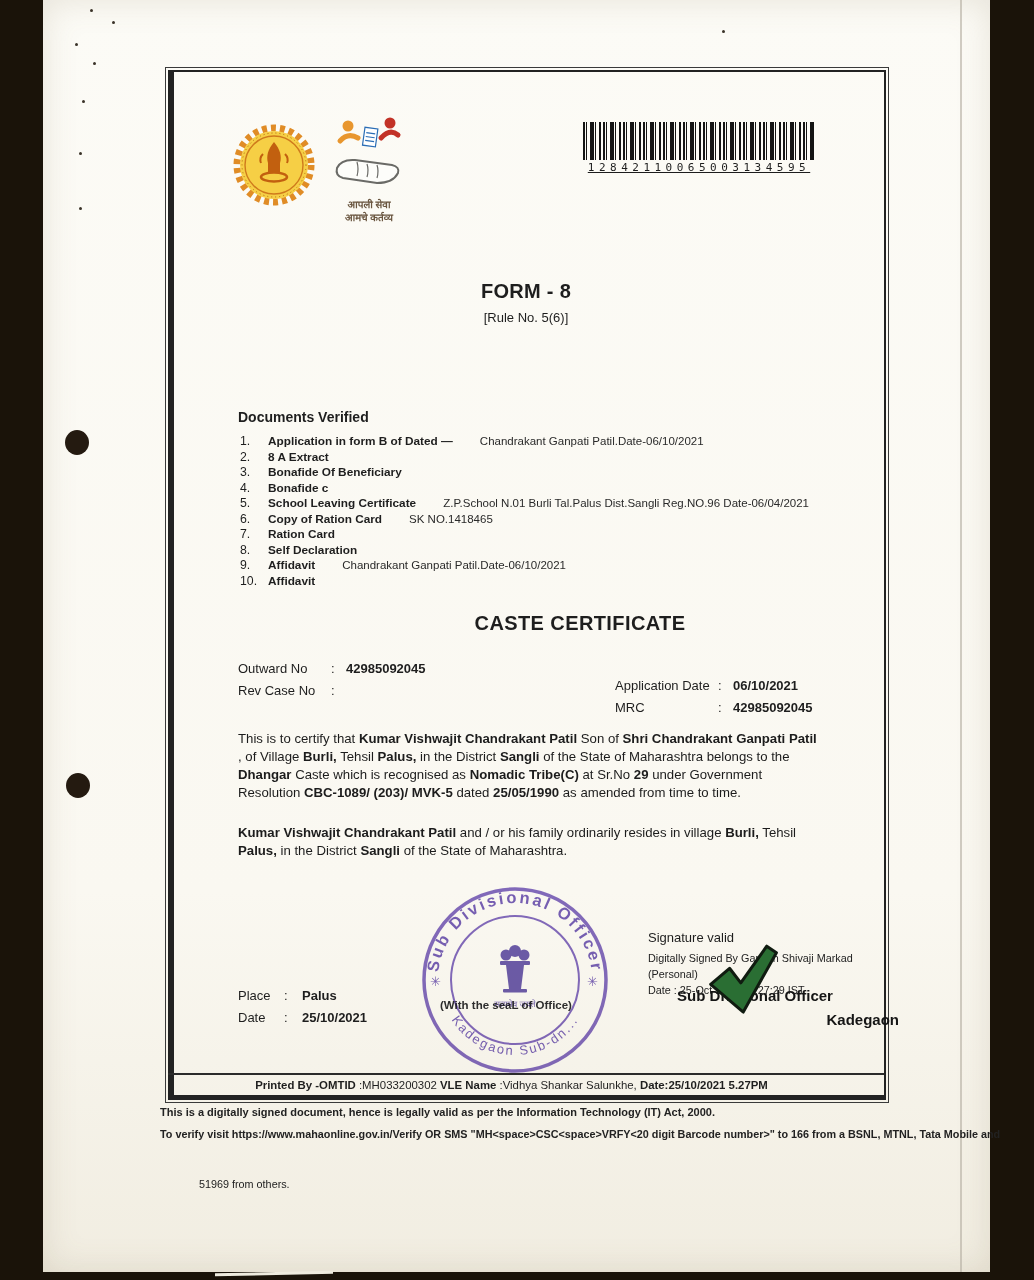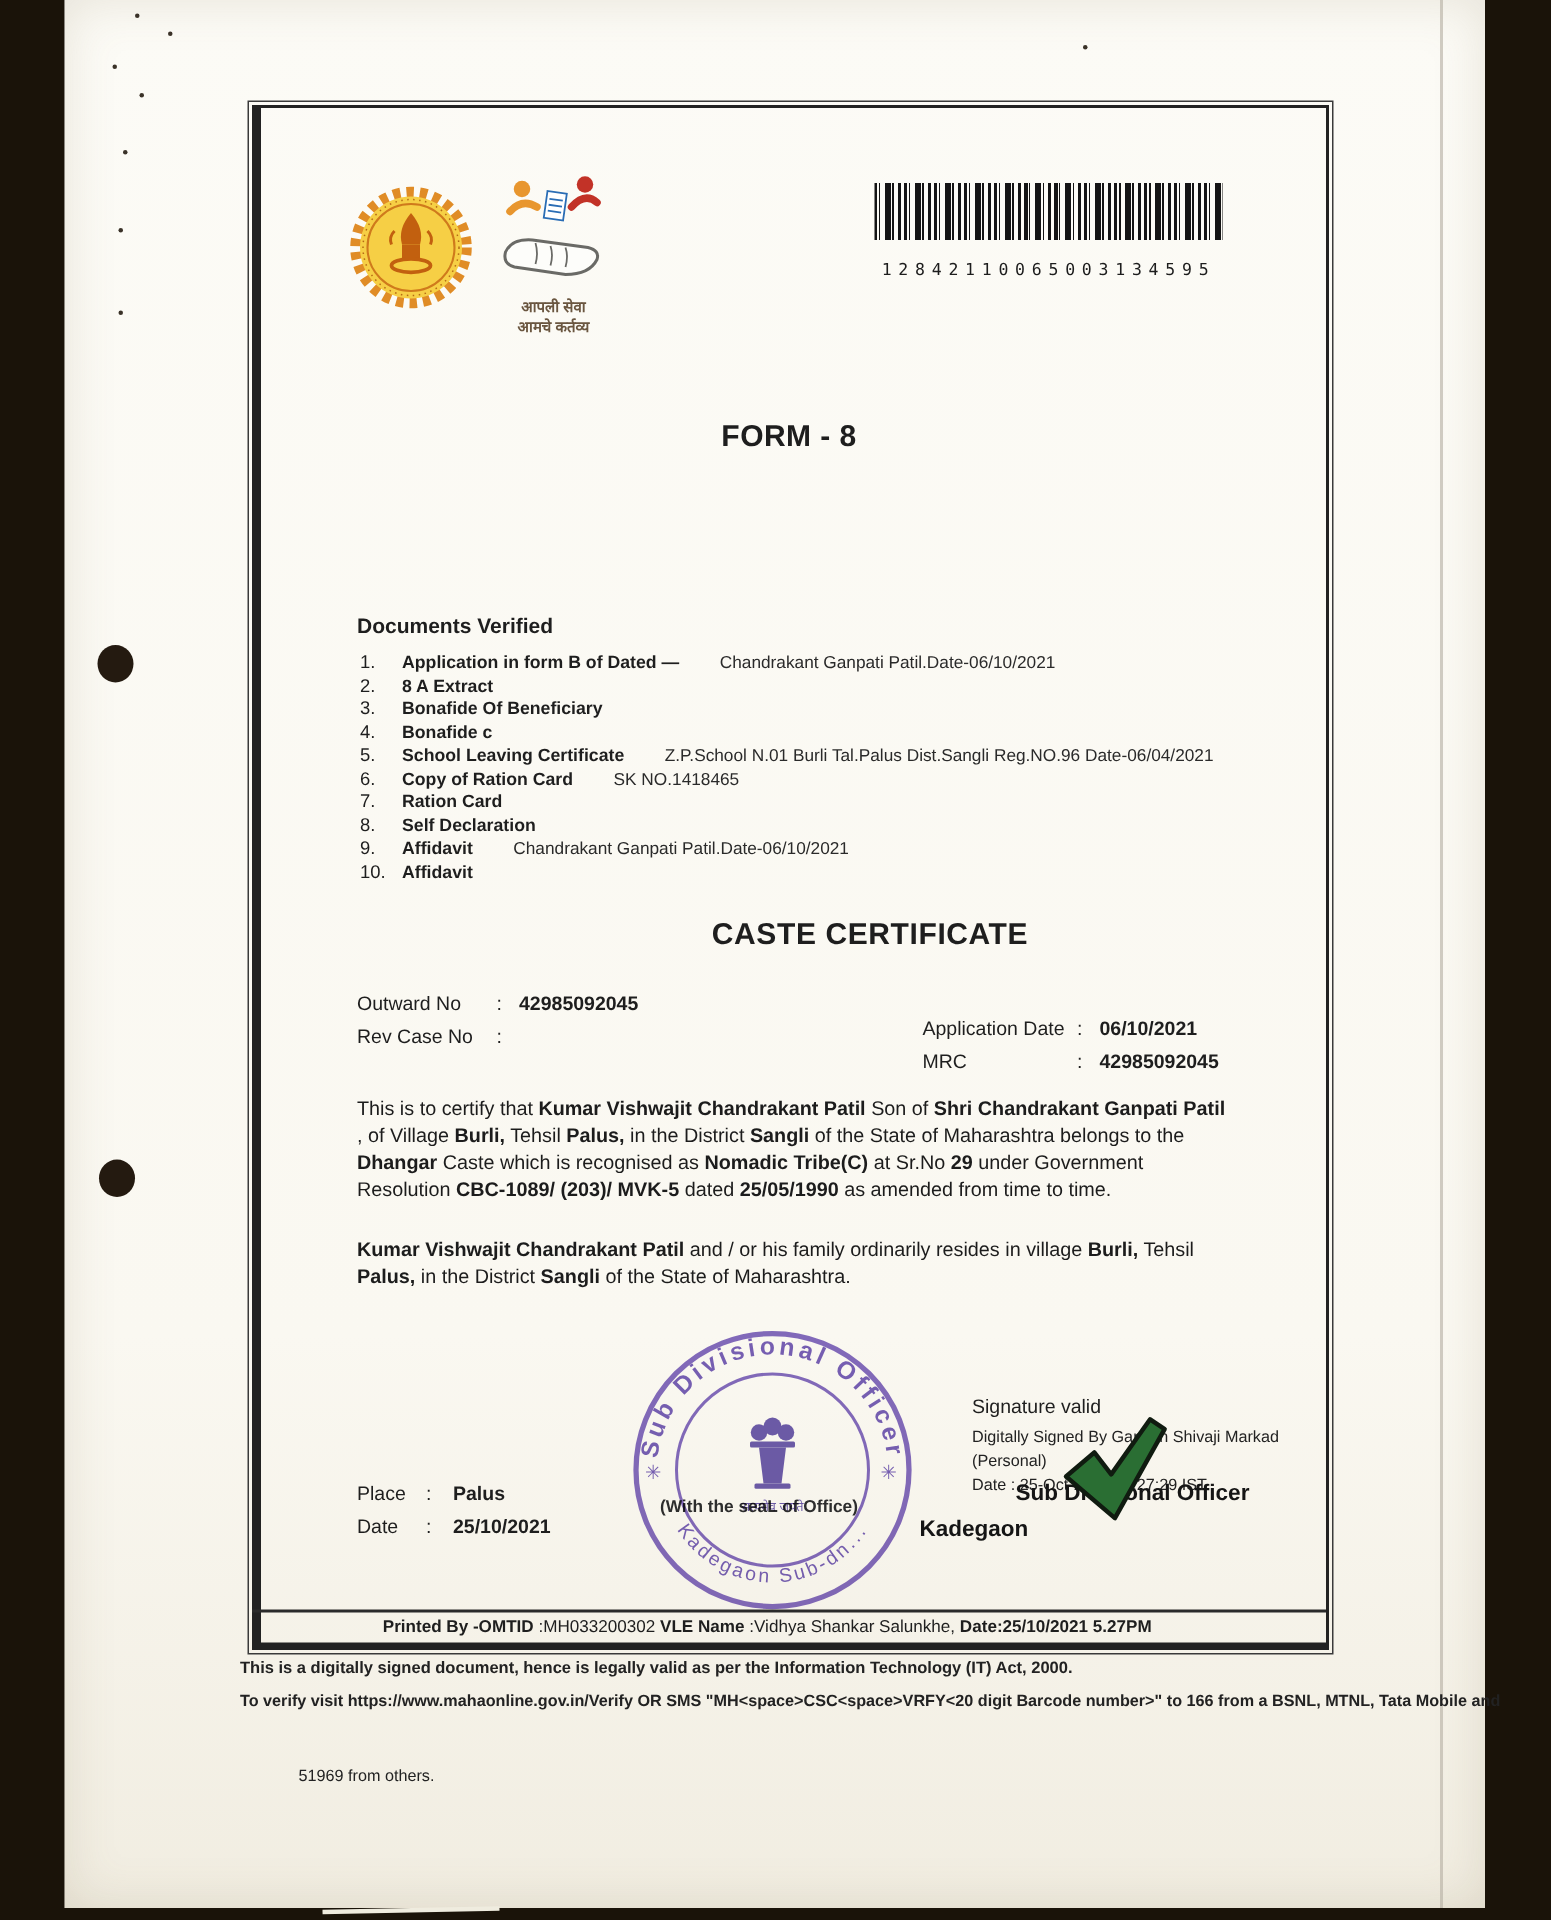--- a/index.html
+++ b/index.html
@@ -19,22 +19,22 @@
 
   .seal-logo{left:190px;top:116px;}
   .aaple-logo{left:286px;top:116px;width:80px;text-align:center;}
   .aaple-caption{margin-top:3px;font-size:10px;font-weight:600;color:#6a5640;line-height:12.5px;}
 
   .barcode{left:540px;top:122px;width:232px;}
   .bars{height:38px;background:repeating-linear-gradient(90deg,
         #141414 0 2px,#fcfbf6 2px 3px,#141414 3px 4px,#fcfbf6 4px 7px,
         #141414 7px 11px,#fcfbf6 11px 12px,#141414 12px 13px,#fcfbf6 13px 16px,
         #141414 16px 18px,#fcfbf6 18px 20px);}
-  .digits{margin-top:13px;text-align:center;font-family:"DejaVu Sans Mono",monospace;
-          font-size:11px;letter-spacing:4.5px;color:#1d1d1d;white-space:nowrap;}
+  .digits{margin-top:1px;text-align:center;font-family:"DejaVu Sans Mono",monospace;
+          font-size:11px;letter-spacing:4.5px;color:#1d1d1d;white-space:nowrap;text-decoration:underline;}
 
   .form-title{left:125px;top:280px;width:716px;text-align:center;font-size:20px;font-weight:bold;letter-spacing:.3px;}
   .rule-no{left:125px;top:310px;width:716px;text-align:center;font-size:13px;}
   .form-desc{left:163px;top:332px;width:640px;text-align:center;font-size:13.4px;font-weight:bold;line-height:17px;}
 
   .docs-heading{left:195px;top:409px;font-size:14px;font-weight:bold;}
   .docs-list{left:197px;top:434px;width:620px;}
   .doc-row{display:flex;align-items:baseline;height:15.5px;}
   .doc-row .num{width:28px;font-size:12.3px;}
   .doc-row .label{font-weight:bold;font-size:11.8px;white-space:nowrap;}
@@ -60,21 +60,21 @@
   .pd-block{left:195px;top:988px;}
   .pd-row{display:flex;font-size:13px;height:22px;align-items:baseline;}
   .pd-row .pl{width:46px;}
   .pd-row .pc{width:18px;}
   .pd-row .pv{font-weight:bold;}
 
   .sig-block{left:605px;top:930px;z-index:3;}
   .sig-valid{font-size:13px;margin-bottom:7px;}
   .sig-line{font-size:10.8px;margin-bottom:4px;color:#222;}
   .officer-1{left:570px;top:987px;width:284px;text-align:center;font-size:15px;font-weight:bold;z-index:4;color:#151515;}
-  .officer-2{left:570px;top:1011px;width:258px;text-align:left;font-size:15px;font-weight:bold;z-index:4;color:#151515;}
+  .officer-2{left:598px;top:1011px;width:258px;text-align:right;font-size:15px;font-weight:bold;z-index:4;color:#151515;}
   .check{left:664px;top:942px;z-index:5;}
 
   .footer-line{left:125px;top:1073px;width:716px;border-top:2px solid #2b2b2b;height:0;}
   .printed{left:125px;top:1079px;width:687px;text-align:center;font-size:11.4px;white-space:nowrap;}
   .legal-1{left:117px;top:1106px;font-size:11px;font-weight:600;color:#222;white-space:nowrap;}
   .legal-2{left:117px;top:1128px;font-size:10.8px;font-weight:600;color:#222;white-space:nowrap;}
   .legal-3{left:117px;top:1178px;font-size:10.8px;font-weight:400;color:#222;margin-left:39px;}
 </style>
 </head>
 <body>
@@ -126,20 +126,21 @@
       <div>आमचे कर्तव्य</div>
     </div>
   </div>
 
   <div class="barcode">
     <div class="bars"></div>
     <div class="digits">12842110065003134595</div>
   </div>
 
   <div class="form-title">FORM - 8</div>
+  <div class="rule-no">[Rule No. 5(6)]</div>
 
   <div class="docs-heading">Documents Verified</div>
   <div class="docs-list">
       <div class="doc-row">
         <span class="num">1.</span>
         <span class="label">Application in form B of Dated —</span>
         <span class="detail">Chandrakant Ganpati Patil.Date-06/10/2021</span>
       </div>
       <div class="doc-row">
         <span class="num">2.</span>

